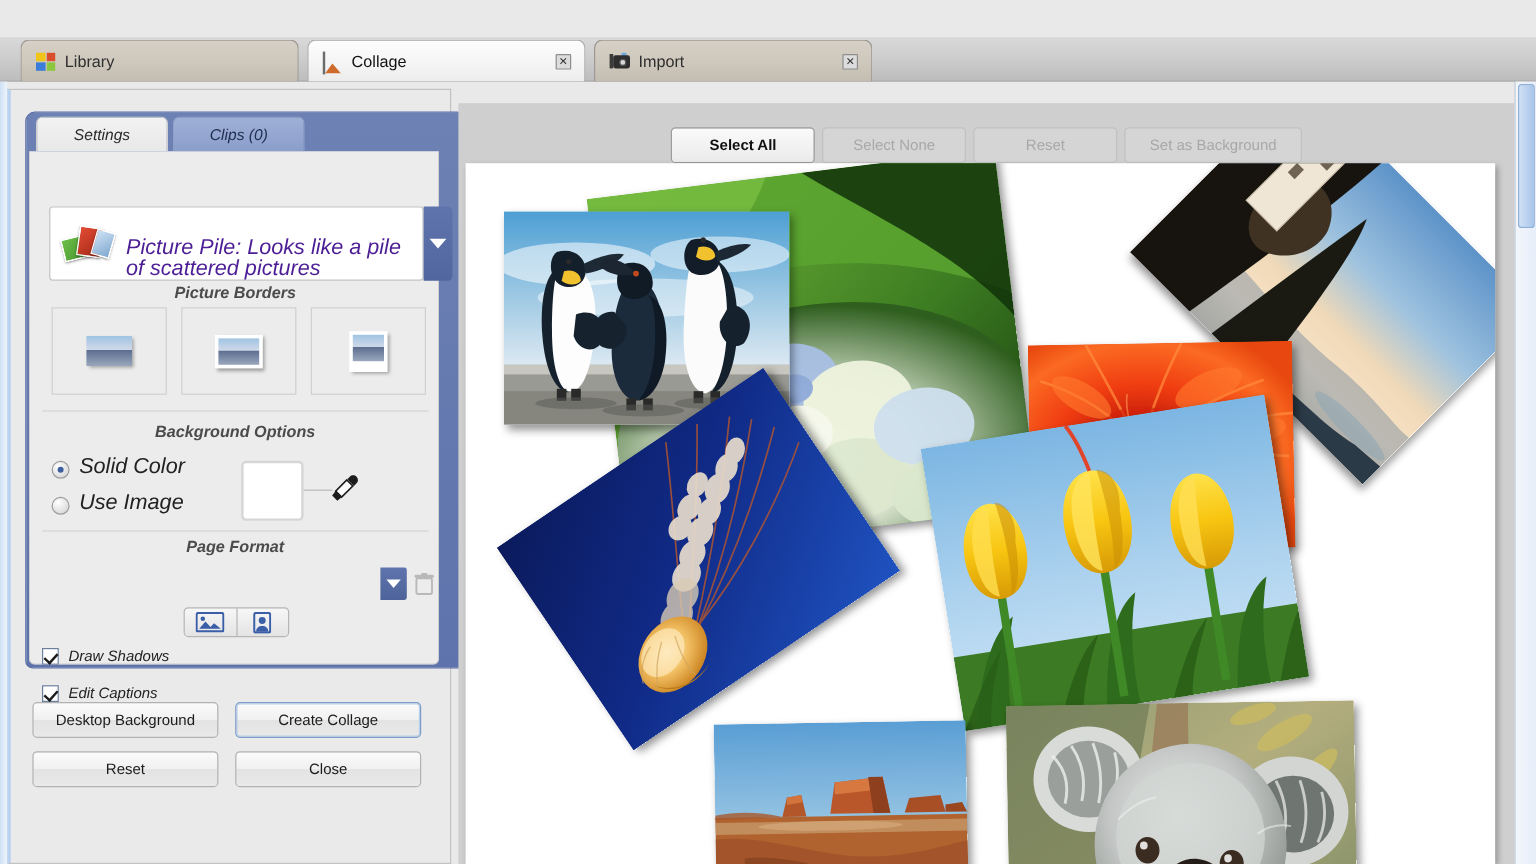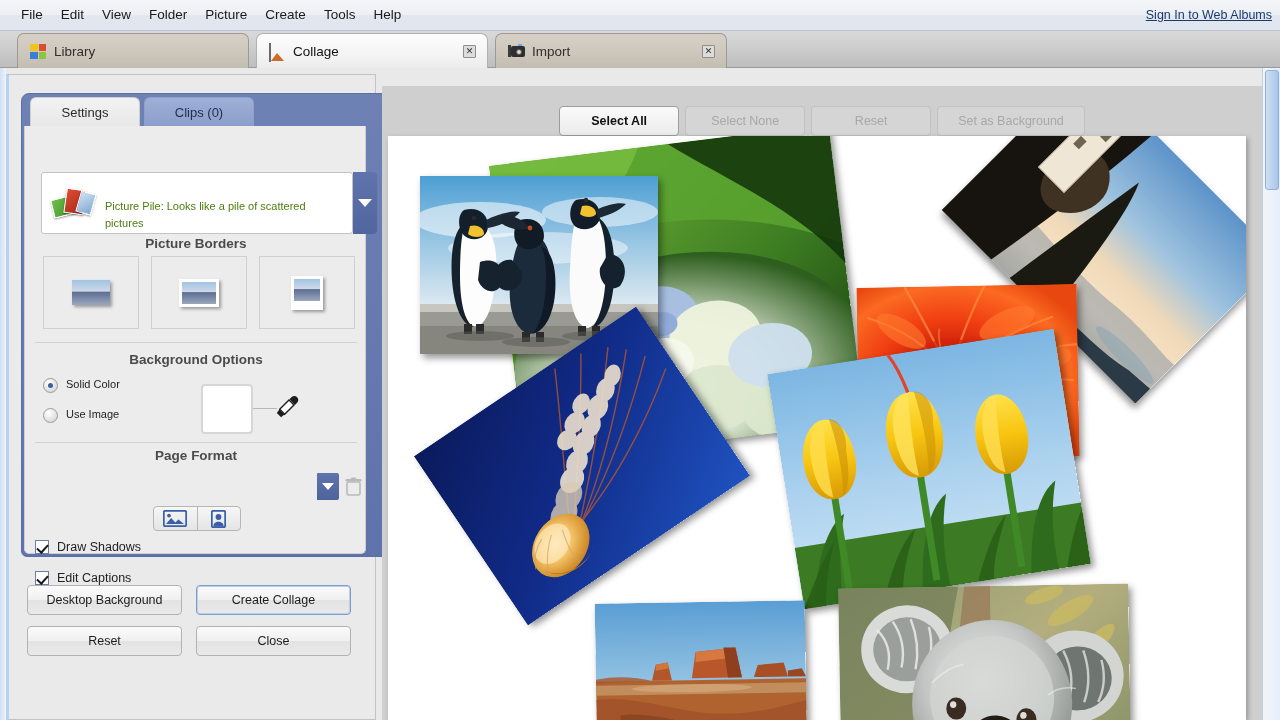--- a/index.html
+++ b/index.html
@@ -79,20 +79,21 @@
     position: absolute; left: 6px; top: 74px; width: 370px; height: 646px;
     background: #eaeaea;
     border: 1px solid #c2c2c2;
     border-left: 3px solid #b9d2f0;
   }
   .panel-header {
     position: absolute; left: 12px; top: 18px; width: 368px; height: 464px;
     background: linear-gradient(to bottom, #6d81b4 0%, #5e73ab 100%);
     border-radius: 8px 8px 6px 6px;
     border: 1px solid #5a6fa6;
+    font-style: italic;
   }
   .inner-white {
     position: absolute; left: 2px; top: 32px; width: 342px; right: 2px; bottom: 2px;
     background: #ececec; border-radius: 0 0 5px 5px;
     border: 1px solid #cfcfcf; border-top: none;
   }
   .ptabs { position: absolute; left: 8px; top: 3px; display: flex; gap: 4px; z-index: 3; }
   .ptab {
     height: 29px; min-width: 110px; padding: 0 18px;
     display: flex; align-items: center; justify-content: center;
@@ -103,21 +104,21 @@
   .ptab.inactive { background: linear-gradient(to bottom,#9fb0d6 0%, #8b9ecb 100%); color:#203050; }
 
   
   .preset-box {
     position: absolute; left: 16px; top: 46px; width: 312px; height: 62px;
     background: #ffffff; border: 1px solid #c3c3c3; border-radius: 3px;
     display: flex; align-items: center;
   }
   .preset-ico { width: 44px; height: 36px; margin-left: 10px; position: relative; flex:0 0 auto;}
   .preset-ico span { position: absolute; border: 1.5px solid #ffffff; box-shadow: 0 1px 2px rgba(0,0,0,.4); }
-  .preset-text { font-size: 11px; color: #4d7c0f; line-height: 17px; margin-left: 9px; margin-right: 6px; margin-top: 24px; }
+  .preset-text { font-size: 18px; color: #4c1d95; line-height: 17px; margin-left: 9px; margin-right: 6px; margin-top: 24px; }
   .preset-arrow {
     position: absolute; left: 328px; top: 46px; width: 24px; height: 62px;
     background: linear-gradient(to bottom,#5f74ac,#51669e); border-radius: 0 4px 4px 0;
     display: flex; align-items: center; justify-content: center;
   }
   .caret-down { width:0;height:0;border-left:7px solid transparent;border-right:7px solid transparent;border-top:8px solid #fff; }
 
   .section-title { text-align: center; font-size: 13.5px; color: #4b4b4b; font-weight: bold; }
   .sep { position:absolute; height:1px; background:#d2d2d2; }
 
@@ -125,21 +126,21 @@
   .border-cell {
     width: 96px; height: 73px; border: 1px solid #d0d0d0; background: #ececec;
     display: flex; align-items: center; justify-content: center; cursor: pointer;
   }
   .bthumb1 { width: 38px; height: 25px; background: linear-gradient(to bottom,#9fc4e3 0%,#cfd8e8 45%,#5d6f91 48%,#9aa7bd 100%); box-shadow: 2px 2px 3px rgba(0,0,0,.35); }
   .bthumb2 { width: 40px; height: 28px; background:#fff; padding: 3px; box-shadow: 2px 2px 3px rgba(0,0,0,.35); }
   .bthumb2 i { display:block; width:100%;height:100%; background: linear-gradient(to bottom,#9fc4e3 0%,#cfd8e8 45%,#5d6f91 48%,#9aa7bd 100%); }
   .bthumb3 { width: 32px; height: 34px; background:#fff; padding: 3px 3px 10px 3px; box-shadow: 2px 2px 3px rgba(0,0,0,.35); }
   .bthumb3 i { display:block; width:100%;height:22px; background: linear-gradient(to bottom,#9fc4e3 0%,#cfd8e8 45%,#5d6f91 48%,#9aa7bd 100%); }
 
-  .radio-row { position: absolute; display: flex; align-items: flex-start; gap: 8px; font-size: 11px; color:#222; cursor: pointer;}
+  .radio-row { position: absolute; display: flex; align-items: flex-end; gap: 8px; font-size: 18px; color:#222; cursor: pointer;}
   .radio {
     width: 15px; height: 15px; border-radius: 50%;
     background: radial-gradient(circle at 35% 30%, #ffffff 0%, #e2e2e2 60%, #cfcfcf 100%);
     border: 1px solid #9b9b9b; position: relative; flex: 0 0 auto;
   }
   .radio.on::after { content:""; position:absolute; left:4px; top:4px; width:5px;height:5px;border-radius:50%;background:#3e5f9e; }
   .orient-btn { width: 44px; display: flex; align-items: center; justify-content: center; }
   .orient-btn + .orient-btn { border-left: 1px solid #b6b6b6; }
 
   .check-row { position: absolute; display:flex; align-items:flex-start; gap:8px; font-size:12.5px;color:#222; cursor:pointer;}
@@ -186,32 +187,20 @@
     border-left: 1px solid #c4ceda;
   }
   .sb-thumb { position: absolute; left: 2px; top: 2px; width: 14px; height: 120px; background: linear-gradient(to right,#cfe0f4,#a9c6ea); border:1px solid #8fb0d8; border-radius:3px; }
   .left-edge { position:absolute; left:0; top:68px; width:6px; height:652px; background: linear-gradient(to right,#cfe0f4,#eef4fb); }
 </style>
 </head>
 <body>
 
 <div id="app">
 
-  <div class="menubar">
-    <div class="menu-item">File</div>
-    <div class="menu-item">Edit</div>
-    <div class="menu-item">View</div>
-    <div class="menu-item">Folder</div>
-    <div class="menu-item">Picture</div>
-    <div class="menu-item">Create</div>
-    <div class="menu-item">Tools</div>
-    <div class="menu-item">Help</div>
-    <div class="spacer"></div>
-    <div class="signin">Sign In to Web Albums</div>
-  </div>
 
   <div class="tabstrip">
 
     <div class="tab inactive" style="left:17px;width:232px;">
       <span class="tab-ico">
         <span class="ico-library">
           <i style="background:#f0c419"></i>
             <i style="background:#d94f2b"></i>
           <i style="background:#3b7dd8"></i>
             <i style="background:#8cc63f"></i>

